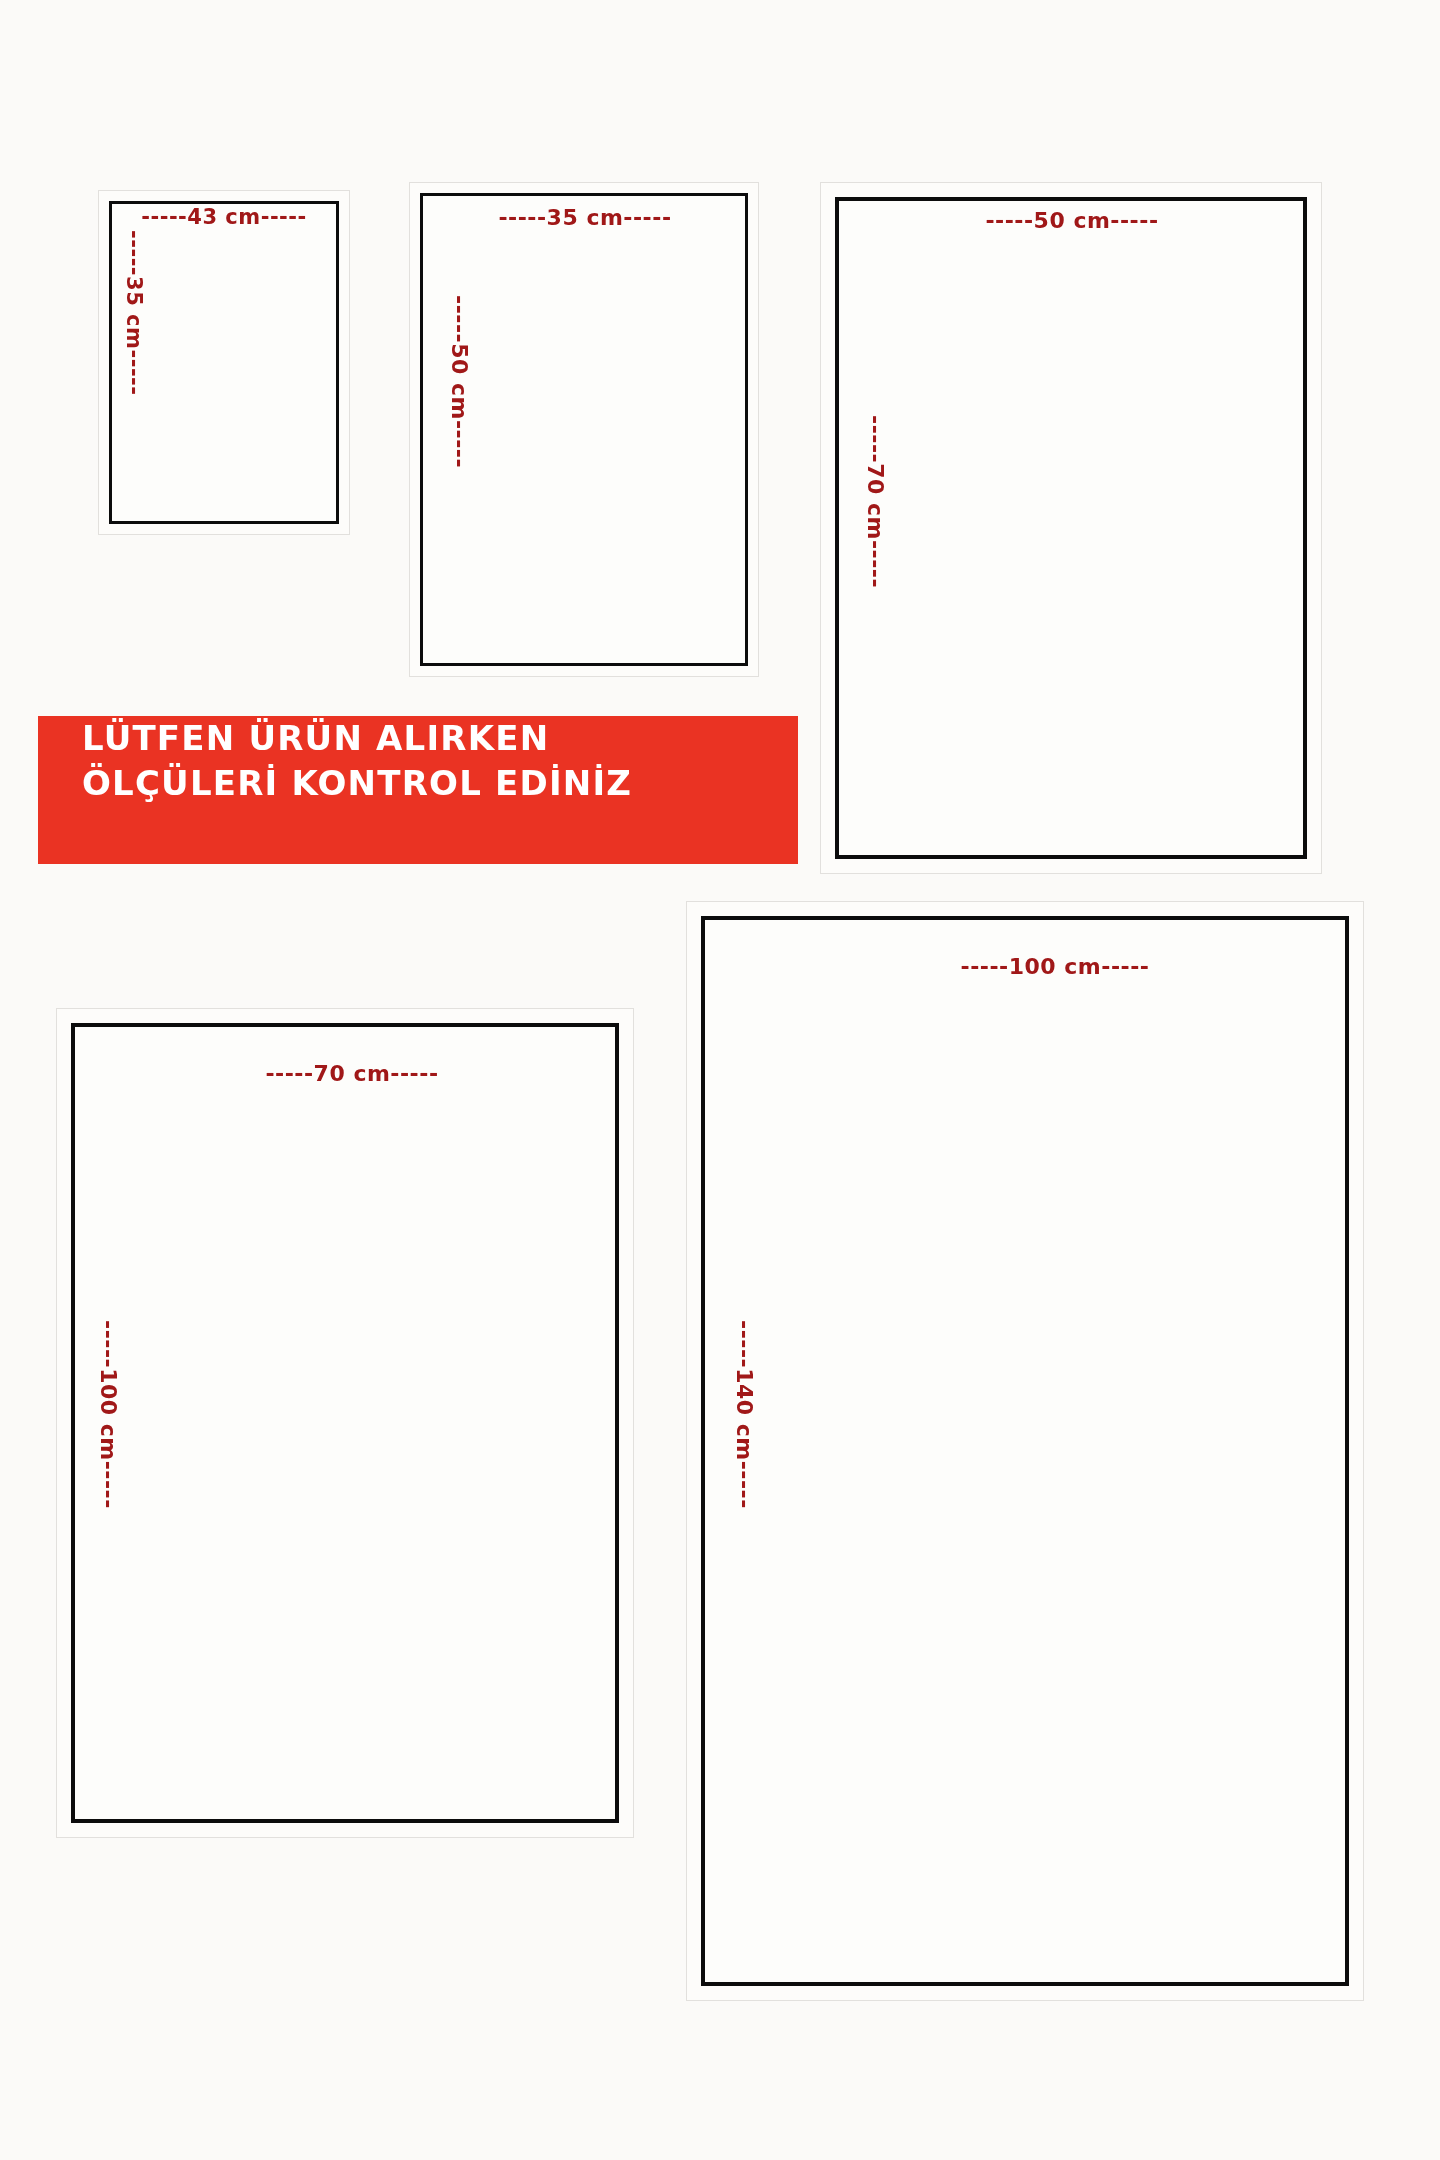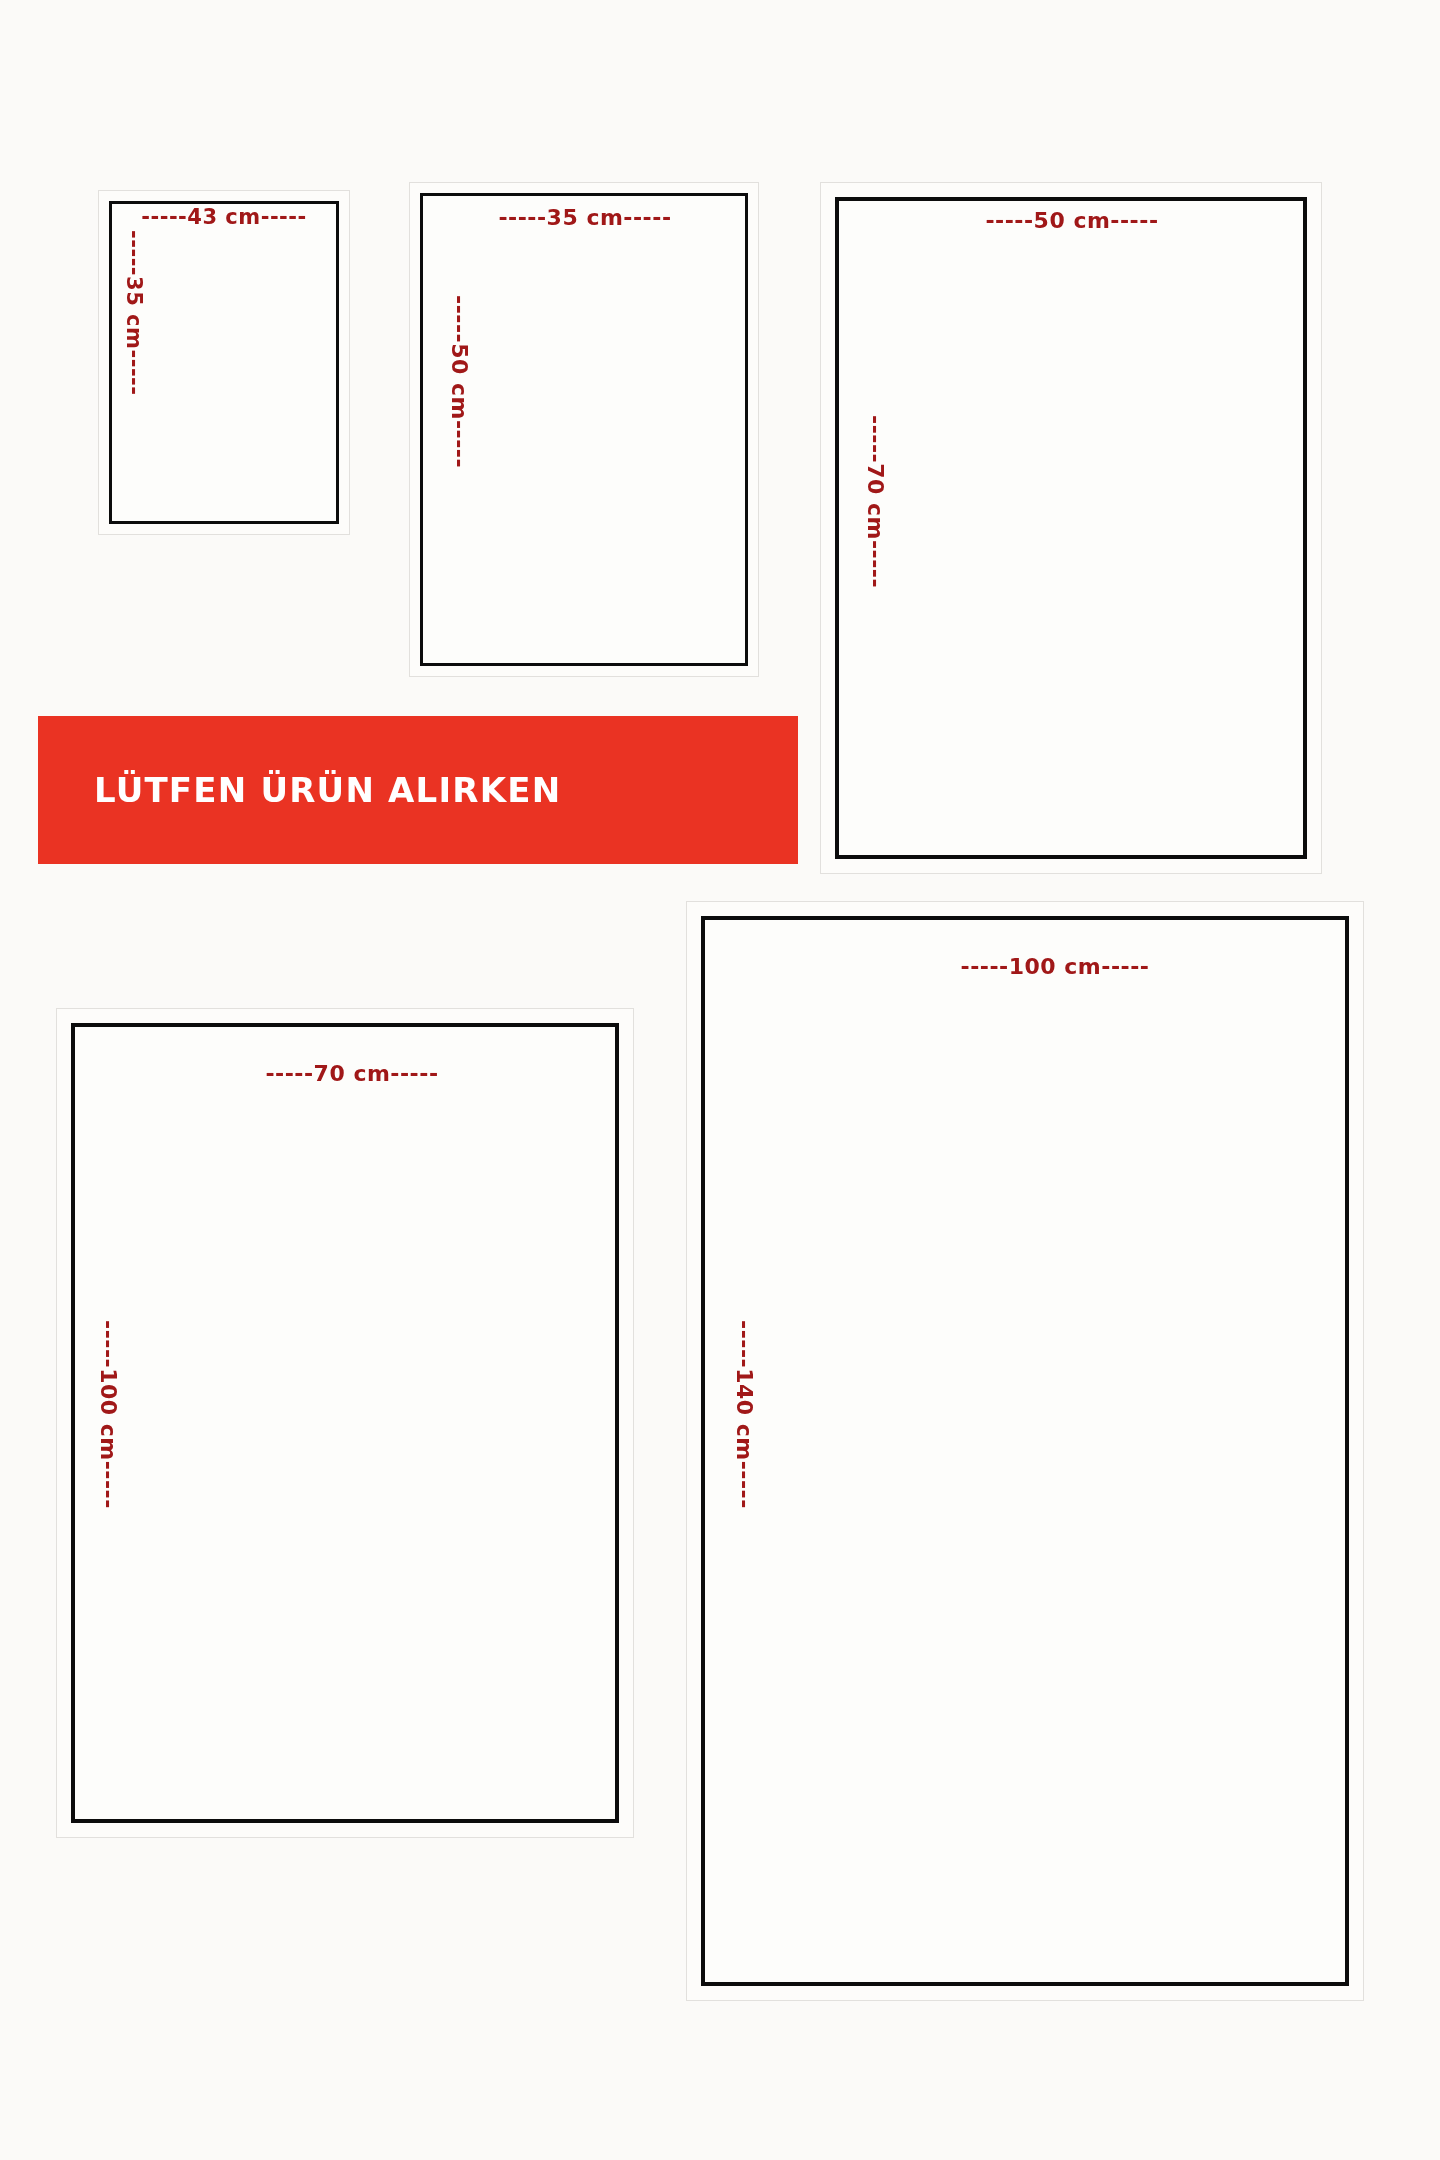--- a/index.html
+++ b/index.html
@@ -61,22 +61,21 @@
     transform-origin: 0 0;
   }
 
   
   #warning-banner {
     position: absolute;
     background: #ea3323;
     box-sizing: border-box;
     display: flex;
     flex-direction: column;
-    justify-content: center;
-    padding-left: 56px;
+    padding-left: 44px;
   }
   #warning-banner .line {
     color: #ffffff;
     font-weight: bold;
     font-size: 34px;
     letter-spacing: 1.2px;
     line-height: 1.32;
     font-family: "DejaVu Sans", sans-serif;
   }
 </style>
@@ -98,20 +97,21 @@
   <div class="dim vert" style="left:472px; top:295px; font-size:22px; transform:rotate(90deg);">-----50 cm-----</div>
 
   <div class="frame" style="left:820px; top:182px; width:502px; height:692px;">
     <div class="inner"></div>
   </div>
   <div class="dim horiz" style="left:1072px; top:208px; font-size:22px;">-----50 cm-----</div>
   <div class="dim vert" style="left:888px; top:415px; font-size:22px; transform:rotate(90deg);">-----70 cm-----</div>
 
   <div id="warning-banner" style="left:38px; top:716px; width:760px; height:148px;">
     <div class="line">LÜTFEN ÜRÜN ALIRKEN</div>
+    <div class="line">ÖLÇÜLERİ KONTROL EDİNİZ</div>
   </div>
 
   <div class="frame" style="left:56px; top:1008px; width:578px; height:830px;">
     <div class="inner"></div>
   </div>
   <div class="dim horiz" style="left:352px; top:1061px; font-size:22px;">-----70 cm-----</div>
   <div class="dim vert" style="left:121px; top:1320px; font-size:22px; transform:rotate(90deg);">-----100 cm-----</div>
 
   <div class="frame" style="left:686px; top:901px; width:678px; height:1100px;">
     <div class="inner"></div>

